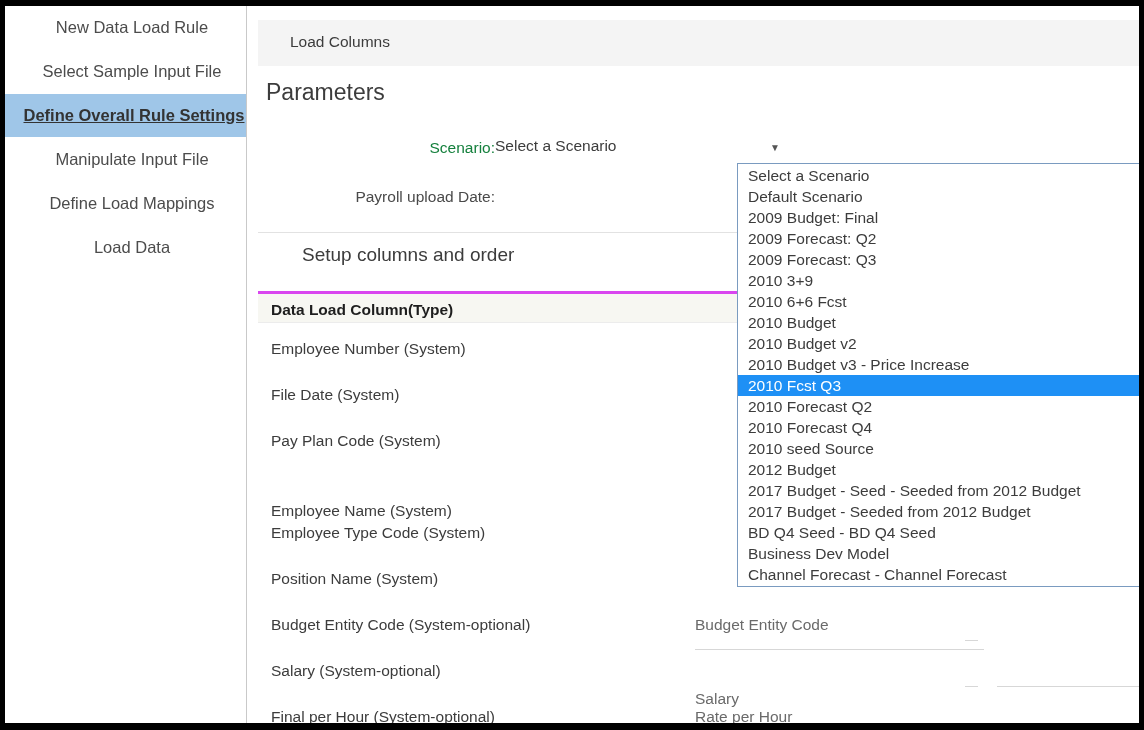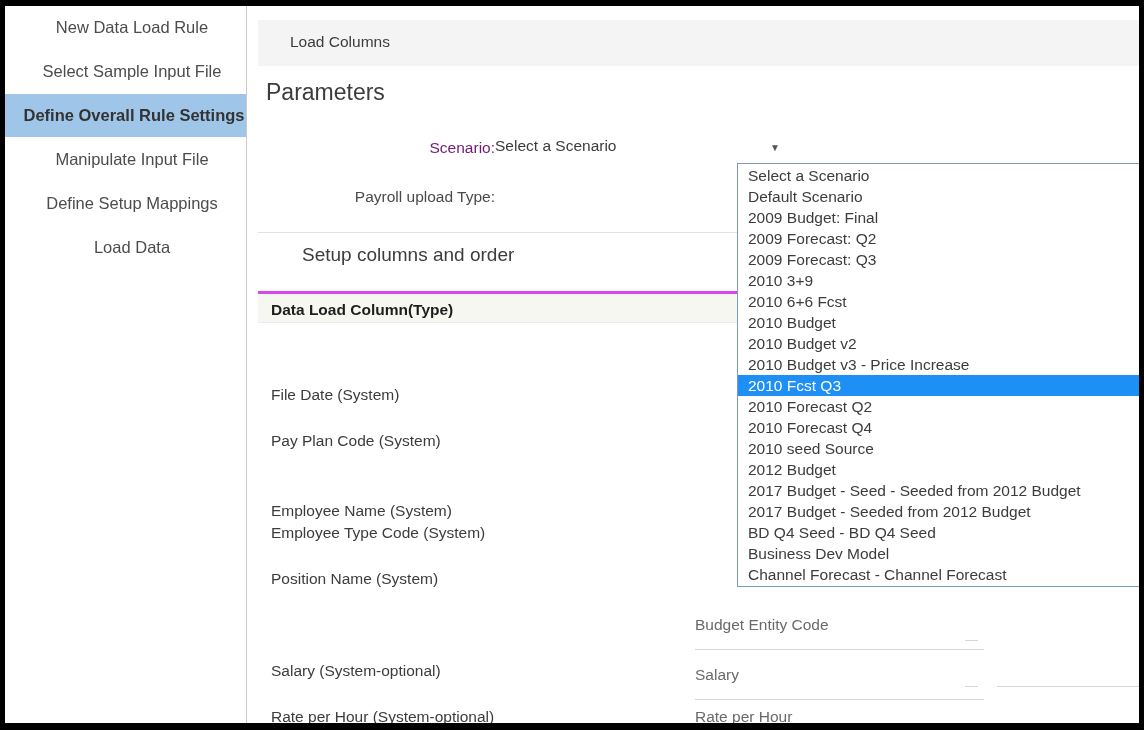--- a/index.html
+++ b/index.html
@@ -91,21 +91,21 @@
     color: #3c3c3c;
   }
 
   
   #scenario-label {
     position: absolute;
     left: 107px; top: 133px;
     width: 140px;
     text-align: right;
     font-size: 15.5px;
-    color: #701a75;
+    color: #15803d;
   }
   #scenario-select {
     position: absolute;
     left: 247px; top: 131px;
     width: 290px; height: 24px;
     font-size: 15.5px;
     color: #3c3c3c;
     cursor: pointer;
   }
   #scenario-caret {
@@ -246,58 +246,60 @@
 </style>
 </head>
 <body>
 
 <div id="app-frame">
   <div id="app-viewport">
 
     <div id="sidebar">
       <div class="side-item" style="top:0px;"><span>New Data Load Rule</span></div>
       <div class="side-item" style="top:44px;"><span>Select Sample Input File</span></div>
-      <div class="side-item active" style="top:88px;"><span>Define Overall Rule Settings</span></div>
+      <div class="side-item active" style="top:88px;text-decoration:underline;"><span>Define Overall Rule Settings</span></div>
       <div class="side-item" style="top:132px;"><span>Manipulate Input File</span></div>
-      <div class="side-item" style="top:176px;"><span>Define Setup Mappings</span></div>
+      <div class="side-item" style="top:176px;"><span>Define Load Mappings</span></div>
       <div class="side-item" style="top:220px;"><span>Load Data</span></div>
     </div>
 
     <div id="main">
 
       <div id="load-columns-bar">
         <div id="load-columns-label">Load Columns</div>
       </div>
 
       <div id="parameters-title">Parameters</div>
 
       <div id="scenario-label">Scenario:</div>
       <div id="scenario-select">Select a Scenario</div>
       <div id="scenario-caret">▼</div>
 
-      <div id="payroll-label">Payroll upload Type:</div>
+      <div id="payroll-label">Payroll upload Date:</div>
 
       <div id="setup-panel"></div>
       <div id="setup-title">Setup columns and order</div>
 
       <div id="table-header-band">
         <div id="th-col1">Data Load Column(Type)</div>
         <div id="th-col3">Basis</div>
       </div>
 
+      <div class="row-label" style="top:334px;">Employee Number (System)</div>
       <div class="row-label" style="top:380px;">File Date (System)</div>
       <div class="row-label" style="top:426px;">Pay Plan Code (System)</div>
       <div class="row-label" style="top:496px;">Employee Name (System)</div>
       <div class="row-label" style="top:518px;">Employee Type Code (System)</div>
       <div class="row-label" style="top:564px;">Position Name (System)</div>
+      <div class="row-label" style="top:610px;">Budget Entity Code (System-optional)</div>
       <div class="row-label" style="top:656px;">Salary (System-optional)</div>
-      <div class="row-label" style="top:702px;">Rate per Hour (System-optional)</div>
+      <div class="row-label" style="top:702px;">Final per Hour (System-optional)</div>
 
       <div class="row-field" style="top:610px;">Budget Entity Code</div>
-      <div class="row-field" style="top:660px;">Salary</div>
+      <div class="row-field" style="top:684px;">Salary</div>
       <div class="row-field" style="top:702px;">Rate per Hour</div>
 
       <div class="row-tick" style="top:634px;"></div>
       <div class="row-tick" style="top:680px;"></div>
 
       <div id="right-divider"></div>
 
       <div id="scenario-dropdown">
         <div id="dropdown-options">
           <div class="dd-option">Select a Scenario</div>

